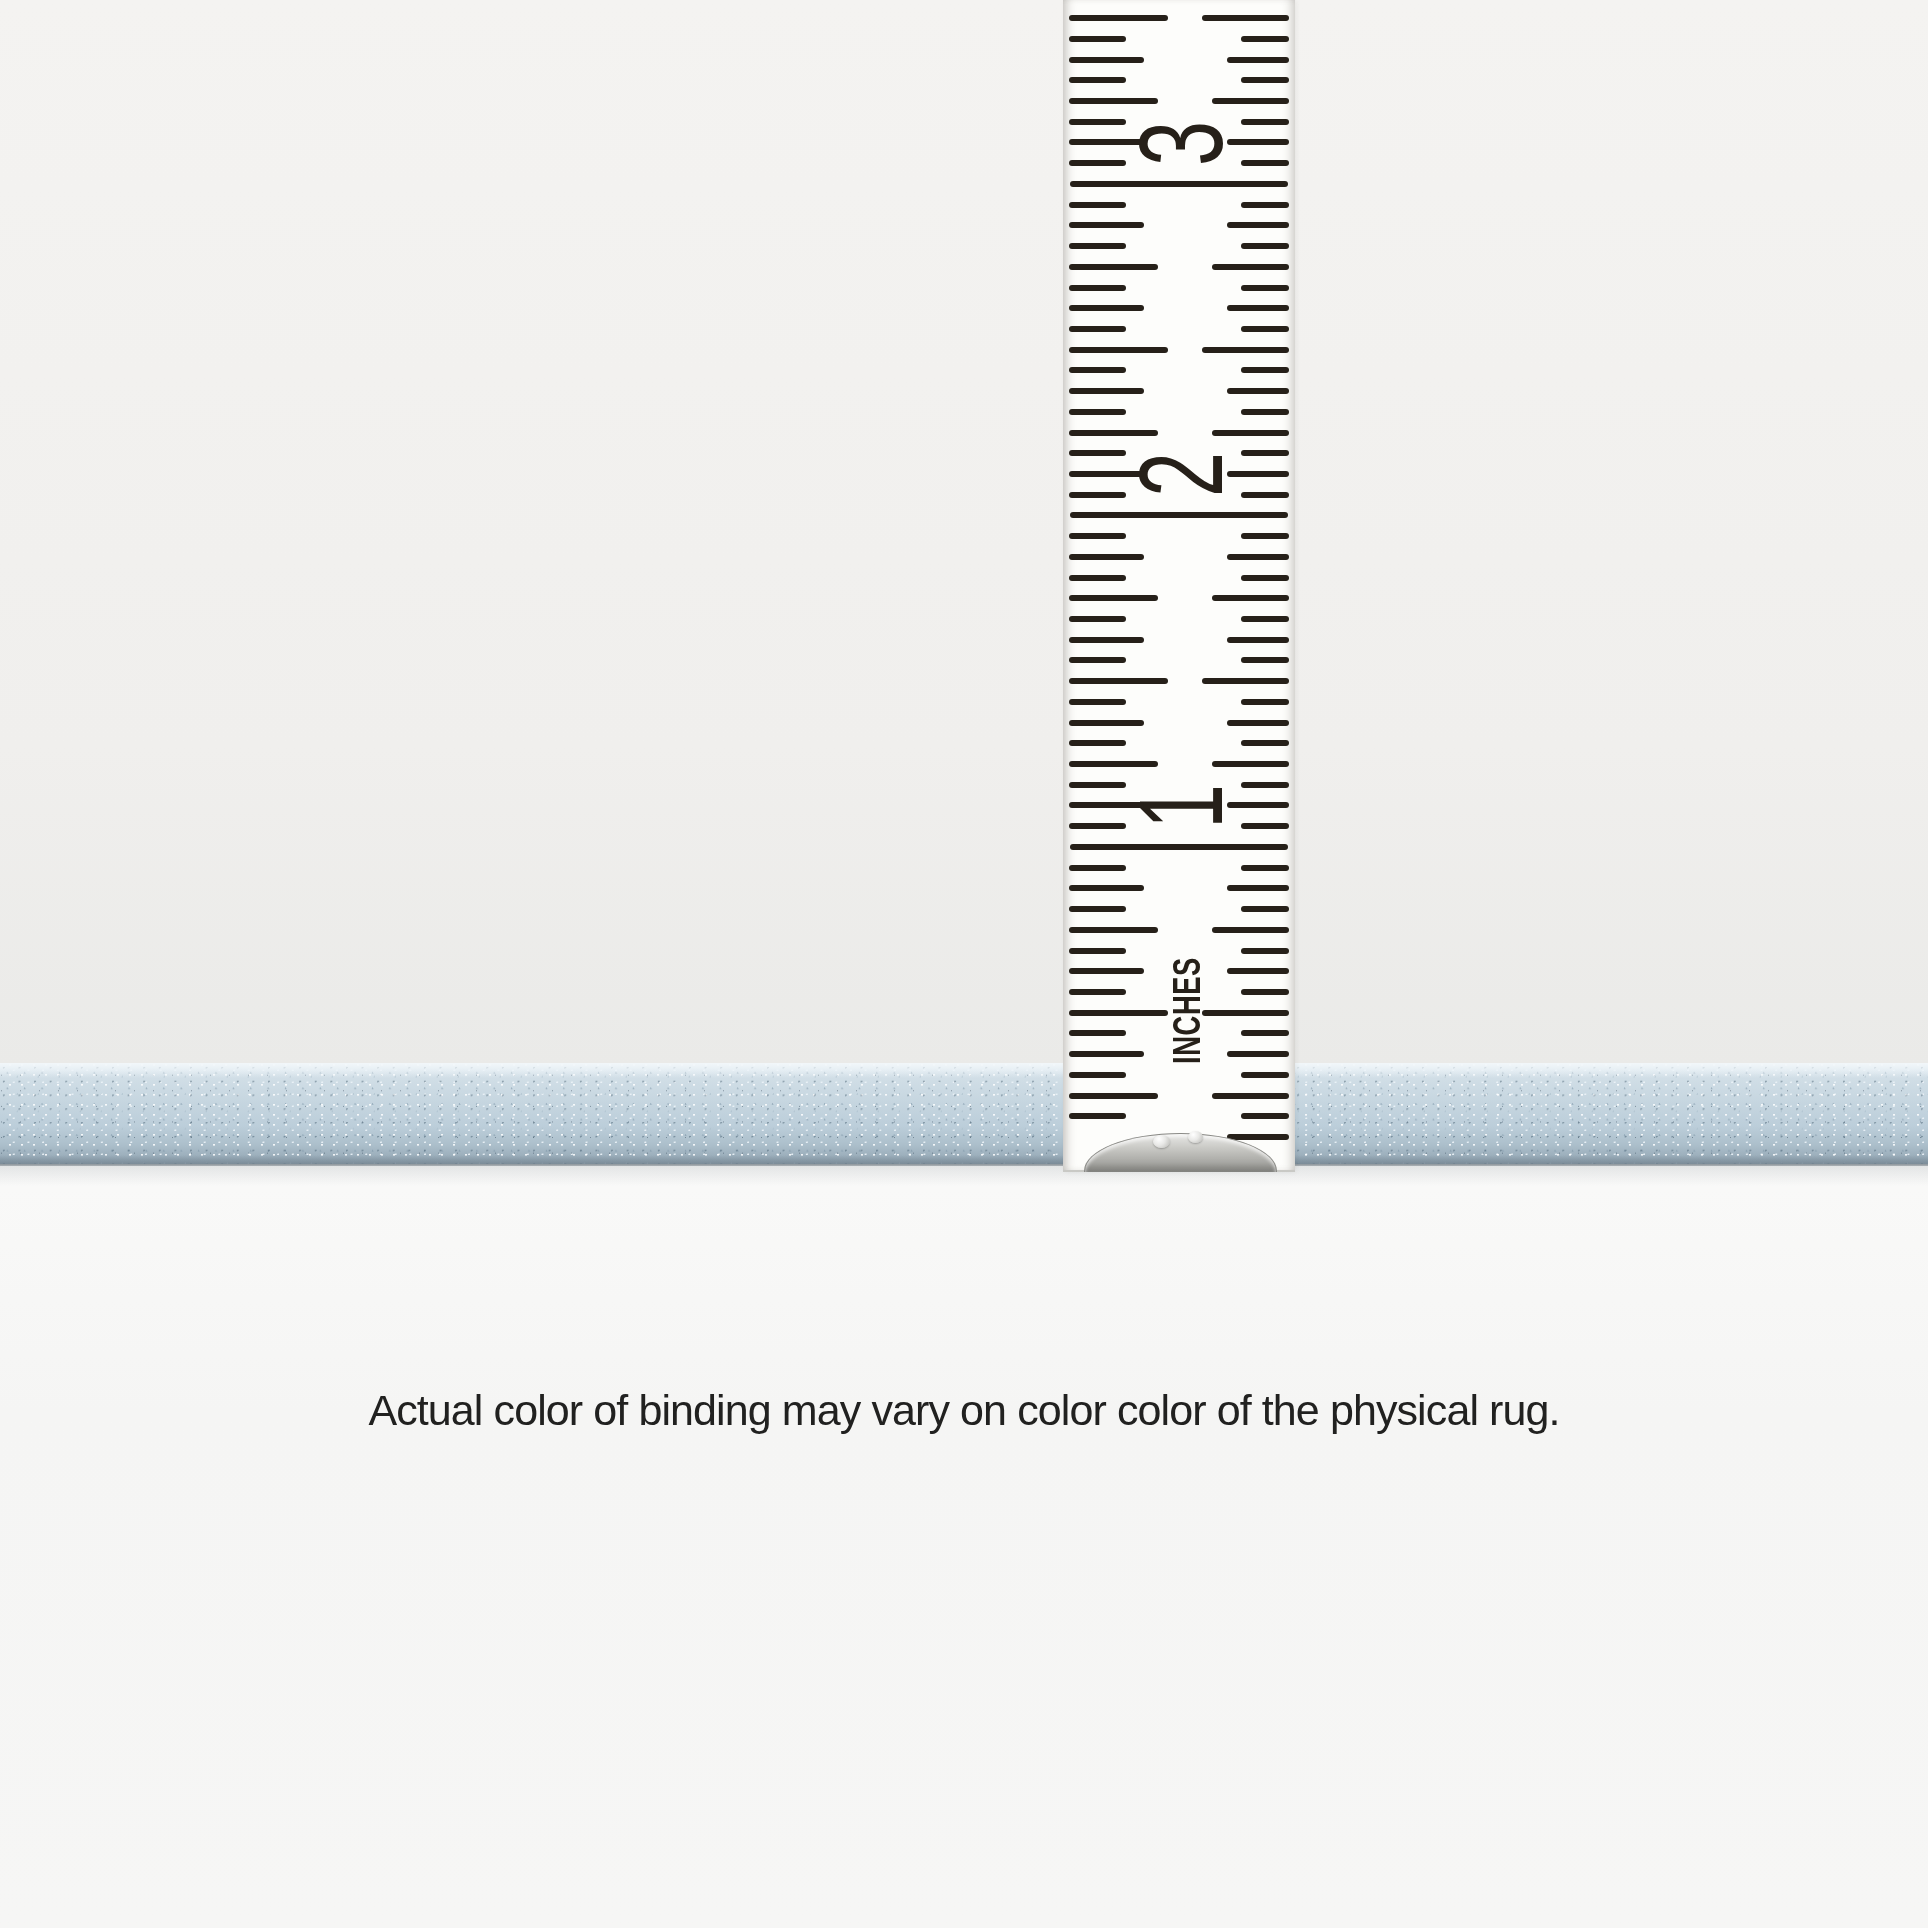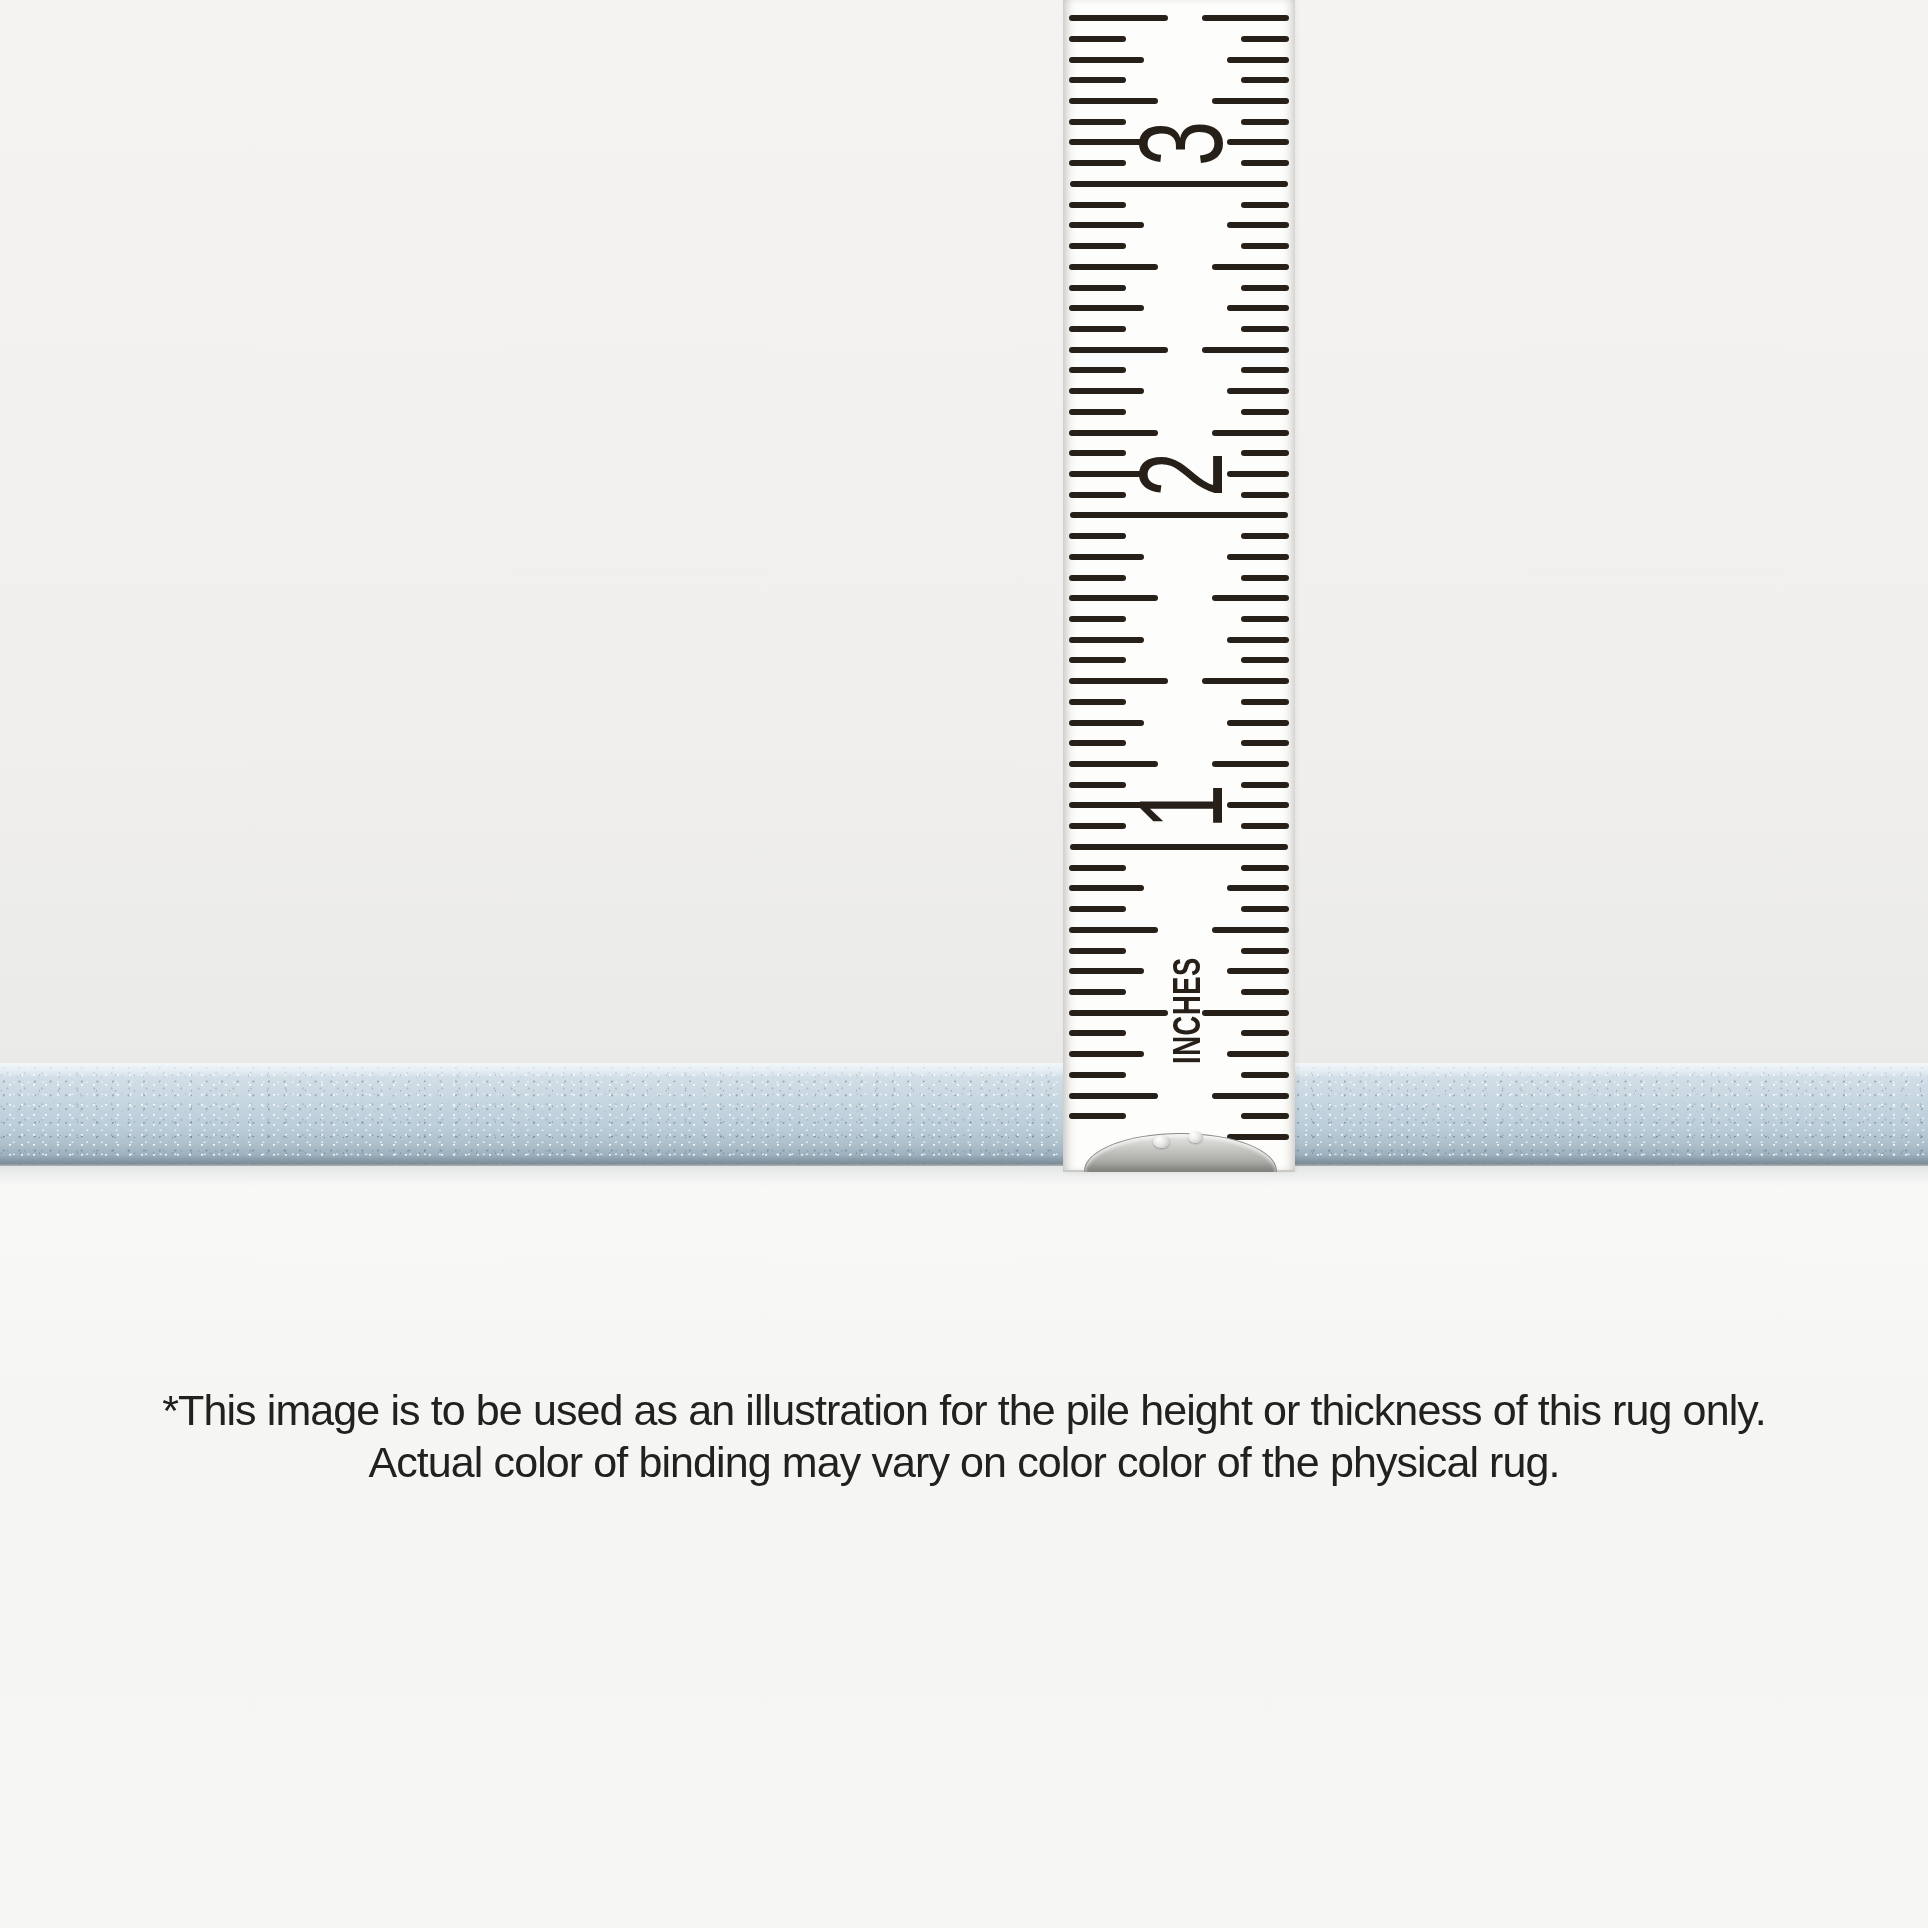--- a/index.html
+++ b/index.html
@@ -243,17 +243,16 @@
     <div class="unit-caption">
       <span>INCHES</span>
     </div>
     <div class="metal-cap">
       <div class="rivet r1"></div>
       <div class="rivet r2"></div>
     </div>
   </div>
 
   <div class="disclaimer">
-    <div class="line">*This image is to be used as an illustration for the pile height or thickness of this rug only.</div>
     <div class="line">Actual color of binding may vary on color color of the physical rug.</div>
   </div>
 </div>
 
 
 </body></html>

